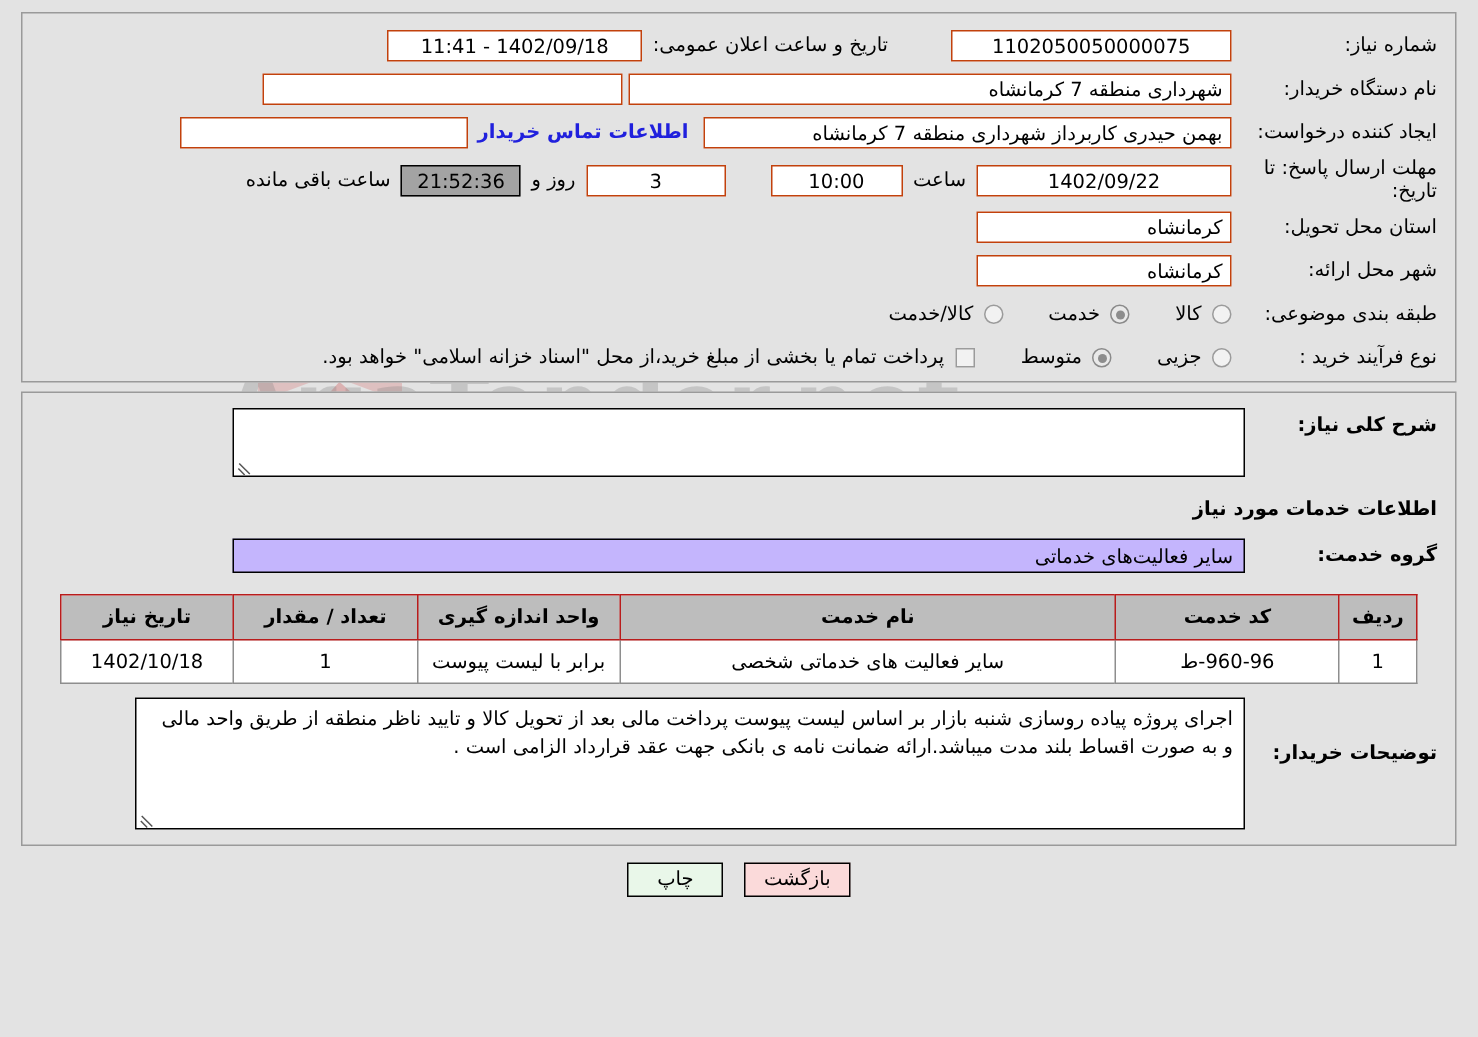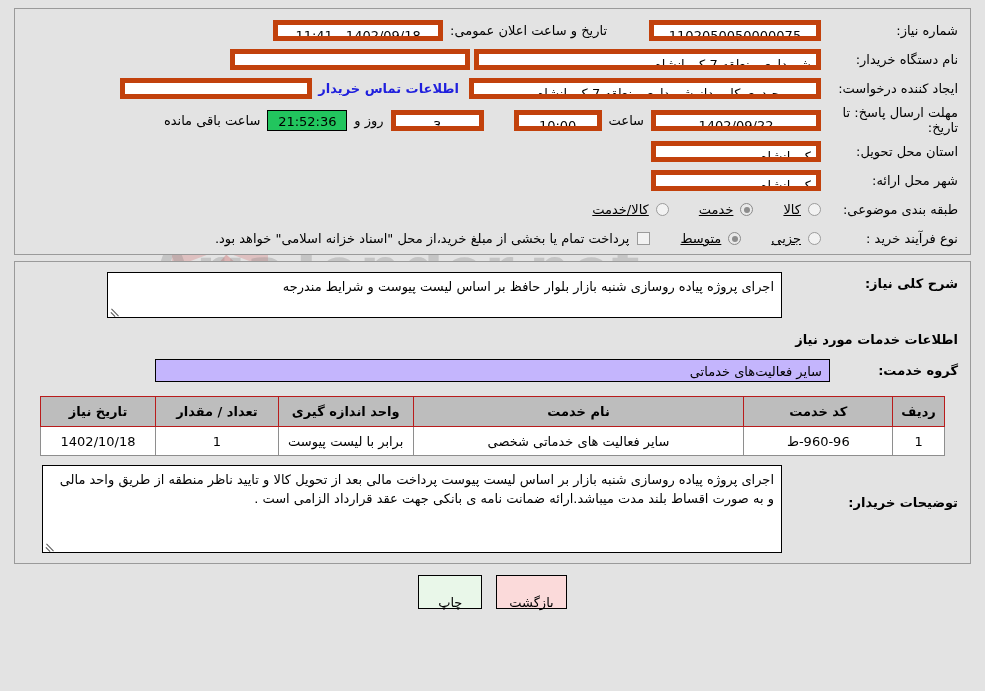--- a/index.html
+++ b/index.html
@@ -124,44 +124,44 @@
   }
   .lbl {
     font-size: 13px;
     color: #000;
     text-align: right;
     white-space: nowrap;
   }
   .lbl-w { width: 137px; padding-left: 8px; box-sizing: border-box; }
 
   .fld {
-    border: 5px solid #c2410c;
+    border: 1px solid #c2410c;
     background: #ffffff;
     height: 21px;
     line-height: 21px;
     padding: 0 5px;
     box-sizing: border-box;
     font-size: 13px;
     text-align: center;
     white-space: nowrap;
     overflow: hidden;
   }
   .fld.txt-right { text-align: right; }
 
-  .w-need    { width: 172px; }
-  .w-org     { width: 347px; }
+  .w-need    { width: 187px; }
+  .w-org     { width: 402px; }
   .w-creator { width: 352px; }
   .w-date    { width: 170px; }
   .w-clock   { width: 88px; }
   .w-days    { width: 93px; }
   .w-city    { width: 170px; }
 
   .countdown {
     border: 1px solid #000;
-    background: #22c55e;
+    background: #a3a3a3;
     height: 21px;
     line-height: 21px;
     width: 80px;
     text-align: center;
     font-size: 13px;
     box-sizing: border-box;
   }
 
   .inline-lbl { font-size: 13px; padding: 0 7px; white-space: nowrap; }
 
@@ -198,21 +198,21 @@
   }
   .radio.on { border-color: #8a8a8a; background: #e9e9e9; }
   .radio.on::after {
     content: "";
     position: absolute;
     left: 2.5px; top: 2.5px;
     width: 6px; height: 6px;
     border-radius: 50%;
     background: #8d8d8d;
   }
-  .radio-lbl { font-size: 13px; text-decoration: underline; }
+  .radio-lbl { font-size: 13px; }
 
   .chk {
     width: 13px; height: 13px;
     border: 1px solid #9b9b9b;
     background: #f2f2f2;
     box-sizing: border-box;
     margin-left: 8px;
     flex: 0 0 auto;
   }
   .note-txt { font-size: 13px; white-space: nowrap; }
@@ -221,21 +221,20 @@
   .ta-row { display: flex; align-items: flex-start; }
   .ta-lbl {
     font-weight: bold;
     font-size: 13px;
     width: 128px;
     padding-left: 8px;
     padding-top: 4px;
     box-sizing: border-box;
     text-align: right;
     white-space: nowrap;
-    margin-left: 48px;
   }
   .ta {
     border: 1px solid #000;
     background: #fff;
     box-sizing: border-box;
     padding: 4px 7px;
     font-size: 13px;
     line-height: 19px;
     text-align: right;
     position: relative;
@@ -326,21 +325,21 @@
     gap: 14px;
     margin-top: 11px;
   }
   .btn {
     border: 1px solid #000;
     height: 23px;
     min-width: 64px;
     line-height: 21px;
     text-align: center;
     font-size: 13px;
-    padding: 16px 12px;
+    padding: 0 12px;
     box-sizing: border-box;
     cursor: pointer;
   }
   .btn-print  { background: #e9f7e9; }
   .btn-return { background: #fbdada; }
 </style>
 </head>
 <body>
 
 <div class="watermark">
@@ -432,21 +431,20 @@
       <span class="note-txt">پرداخت تمام یا بخشی از مبلغ خرید،از محل "اسناد خزانه اسلامی" خواهد بود.</span>
     </div>
 
   </div>
 
   <div class="panel panel-mid">
 
     <div class="ta-row">
       <div class="ta-lbl">شرح کلی نیاز:</div>
       <div class="ta ta-desc">
-        <span>اجرای پروژه پیاده روسازی شنبه بازار بلوار حافظ بر اساس لیست پیوست و شرایط مندرجه</span>
         <span class="resize-grip"></span>
       </div>
     </div>
 
     <div class="section-title">اطلاعات خدمات مورد نیاز</div>
 
     <div class="grp-row">
       <div class="grp-lbl">گروه خدمت:</div>
       <div class="grp-fld">سایر فعالیت‌های خدماتی</div>
     </div>

